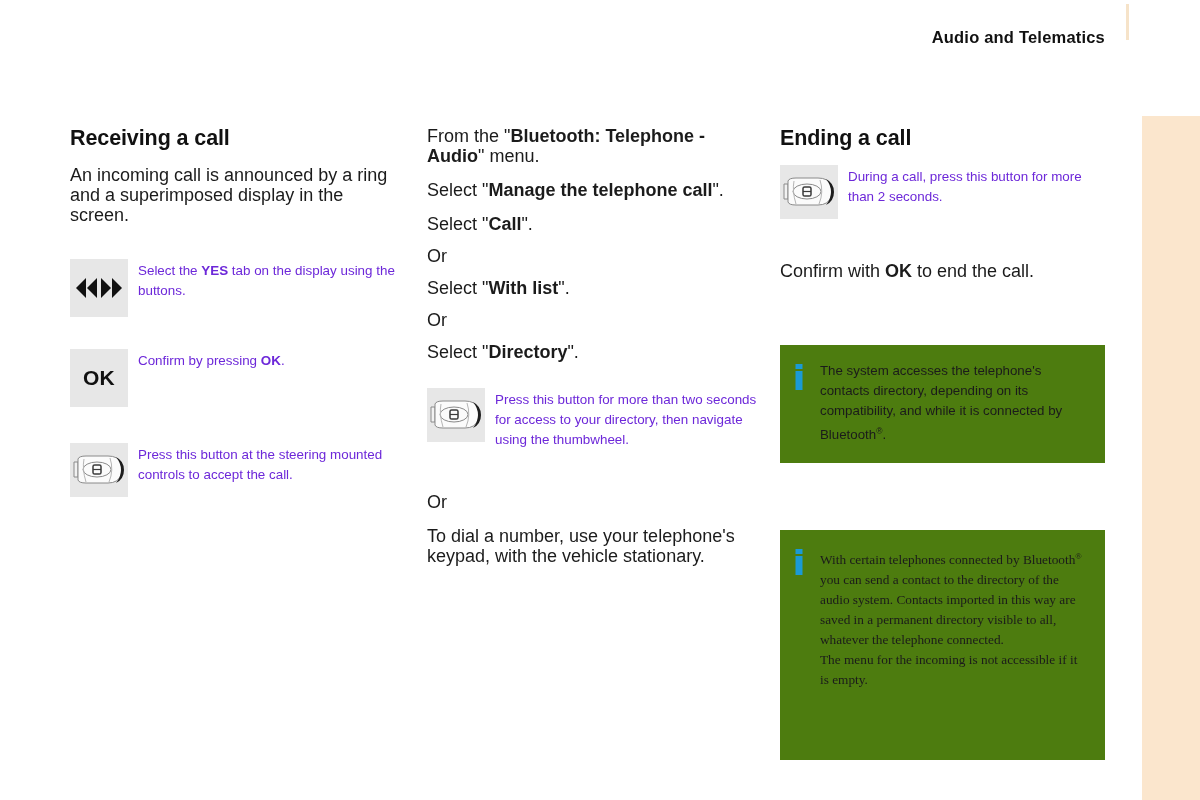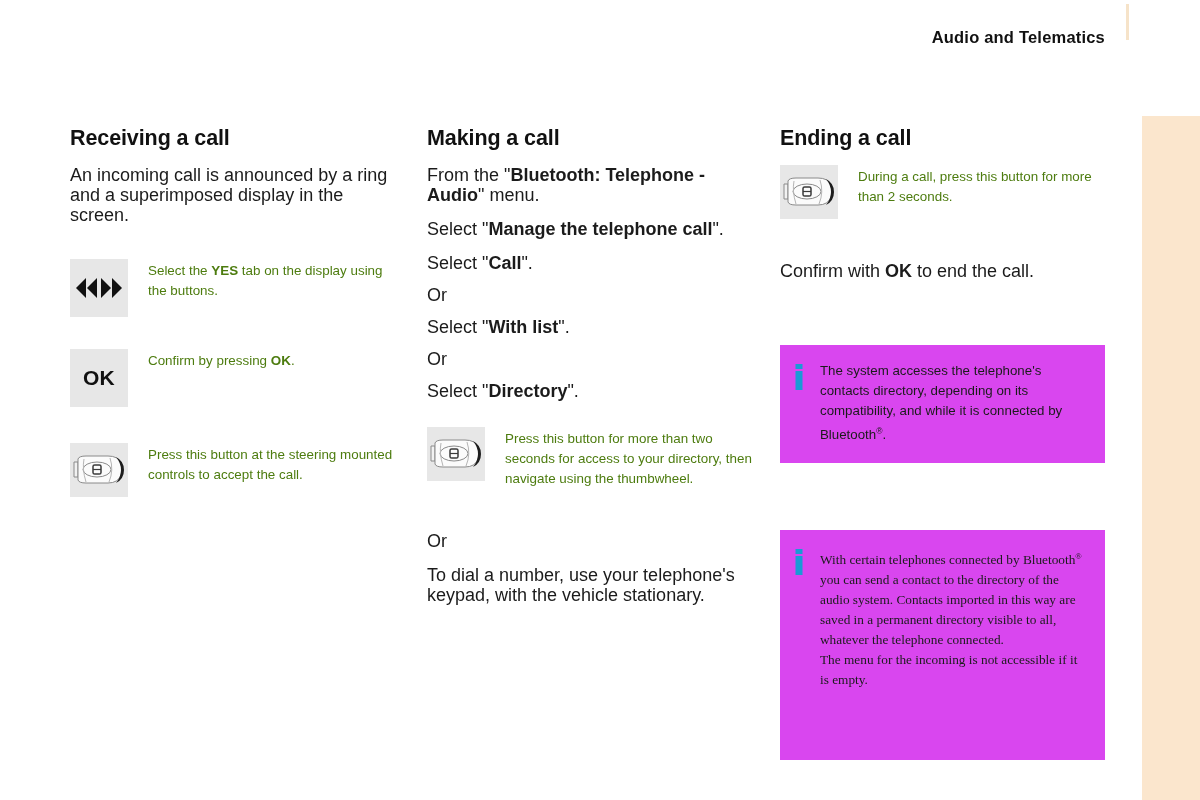--- a/index.html
+++ b/index.html
@@ -88,36 +88,36 @@
     position: relative;
   }
   .icon-box.small {
     width: 58px;
     height: 54px;
     flex: 0 0 58px;
   }
   .icon-row .icon-text {
     font-size: 13.4px;
     line-height: 20px;
-    padding-left: 20px;
+    padding-left: 10px;
     padding-top: 2px;
-    color: #4d7c0f;
+    color: #6d28d9;
   }
   .icon-row .icon-text b { font-weight: bold; }
 
   .ok-glyph {
     font-size: 21px;
     font-weight: bold;
     color: #111111;
     letter-spacing: 0.3px;
   }
 
   
   .info-box {
-    background: #d946ef;
+    background: #4d7c0f;
     display: flex;
     align-items: flex-start;
     padding: 16px 16px 16px 14px;
     box-sizing: border-box;
   }
   .info-icon {
     flex: 0 0 26px;
     padding-top: 3px;
   }
   .info-text {
@@ -199,21 +199,20 @@
         <line x1="21" y1="16.5" x2="29" y2="16.5" stroke="#3a3a3a" stroke-width="1.2"></line>
         <path d="M12 6 Q10 16 14 29" fill="none" stroke="#b5b5b5" stroke-width="1"></path>
         <path d="M38 5 Q42 17 37 29" fill="none" stroke="#b5b5b5" stroke-width="1"></path>
       </svg>
     </div>
     <div class="icon-text">Press this button at the steering mounted controls to accept the call.</div>
   </div>
 </div>
 
 <div class="col col-2">
-  <h2 class="section-heading">Making a call</h2>
 
   <p class="body-text"><span>From the "</span><b>Bluetooth: Telephone - Audio</b><span>" menu.</span></p>
 
   <p class="body-text"><span>Select "</span><b>Manage the telephone call</b><span>".</span></p>
 
   <p class="body-text tight"><span>Select "</span><b>Call</b><span>".</span></p>
 
   <p class="body-text tight">Or</p>
 
   <p class="body-text tight"><span>Select "</span><b>With list</b><span>".</span></p>

